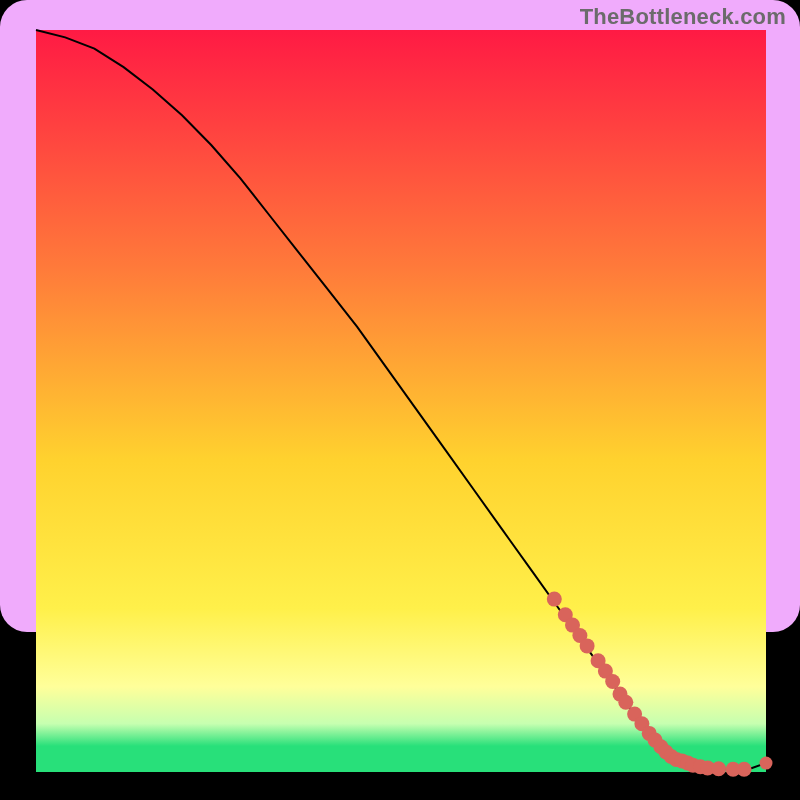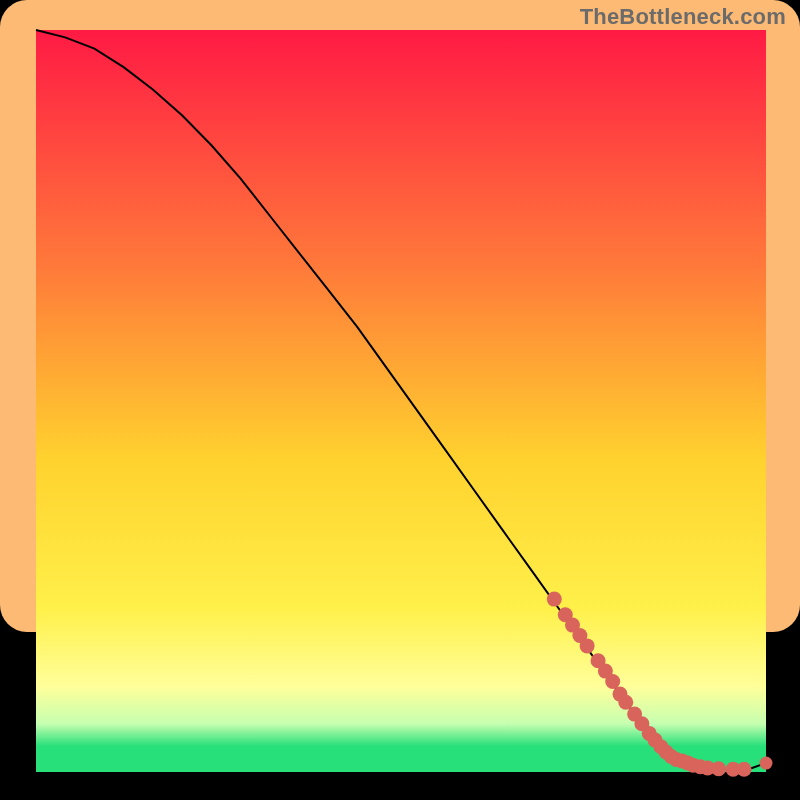--- a/index.html
+++ b/index.html
@@ -7,21 +7,21 @@
     padding: 0;
     width: 800px;
     height: 800px;
     background: #000;
     overflow: hidden;
   }
   .frame {
     position: relative;
     width: 800px;
     height: 632px;
-    background: #fdba74;
+    background: #f0abfc;
     border-radius: 27px;
   }
   .watermark {
     position: absolute;
     top: 4px;
     right: 14px;
     font-family: Arial, Helvetica, sans-serif;
     font-size: 22px;
     font-weight: 600;
     color: #6b6b6b;

